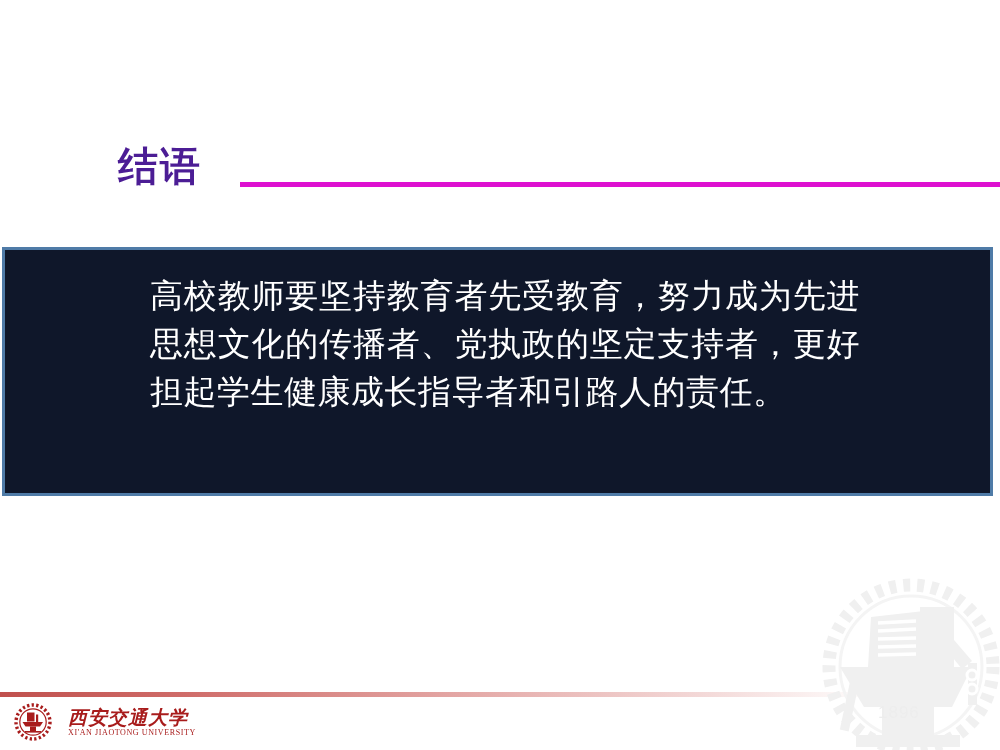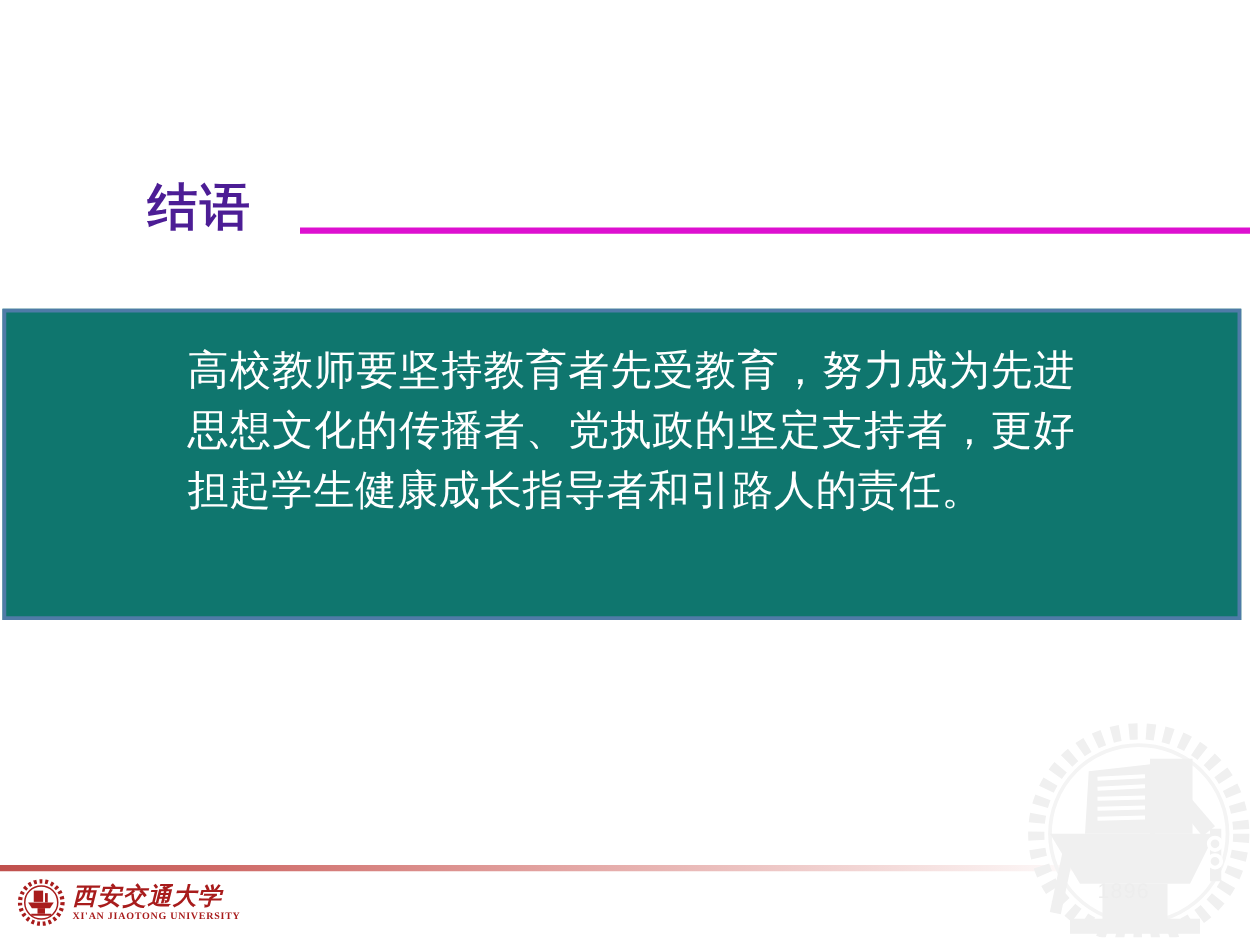--- a/index.html
+++ b/index.html
@@ -46,21 +46,21 @@
     background: #dd10d0;
   }
 
   
   #quote-box {
     position: absolute;
     left: 2px;
     top: 247px;
     width: 991px;
     height: 249px;
-    background: #0f766e;
+    background: #0f172a;
     border: 3px solid #4f7ba7;
     box-sizing: border-box;
   }
   #quote-text {
     position: absolute;
     left: 145px;
     top: 22px;
     width: 710px;
     color: #ffffff;
     font-size: 33px;
@@ -90,39 +90,39 @@
     display: flex;
     align-items: center;
   }
   #logo-emblem {
     width: 38px;
     height: 38px;
     flex: 0 0 38px;
     position: relative;
   }
   #logo-wordmark {
-    margin-left: 6px;
+    margin-left: 16px;
     display: flex;
     flex-direction: column;
     justify-content: space-between;
   }
   #logo-cn {
     font-family: "DejaVu Serif", "Liberation Serif", serif;
     font-size: 19px;
     font-weight: bold;
     font-style: italic;
     color: #a81c1c;
     line-height: 22px;
     letter-spacing: 1px;
     white-space: nowrap;
   }
   #logo-en {
     font-family: "Liberation Serif", "DejaVu Serif", serif;
     font-size: 8px;
-    font-weight: bold;
+    font-weight: normal;
     color: #a81c1c;
     letter-spacing: 0.6px;
     line-height: 10px;
     white-space: nowrap;
   }
 
   
   #watermark {
     position: absolute;
     right: -6px;

